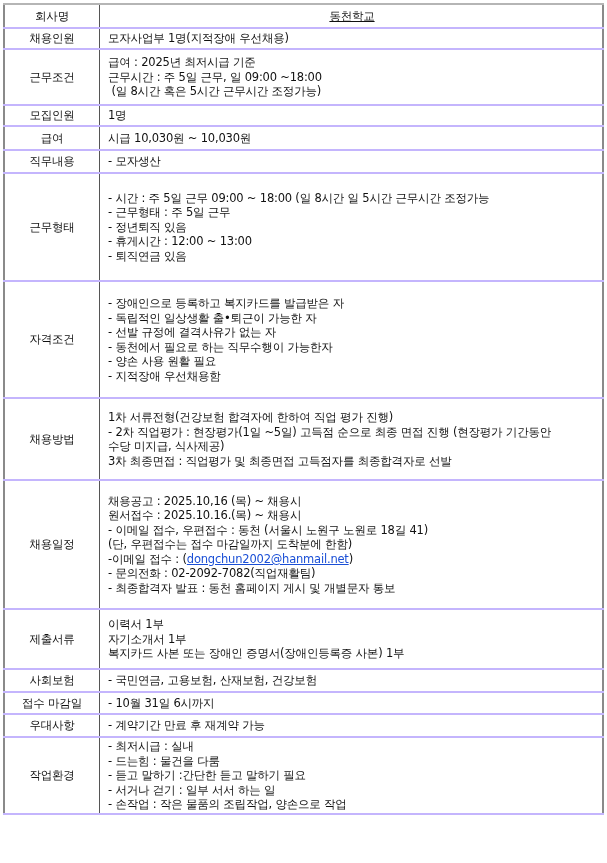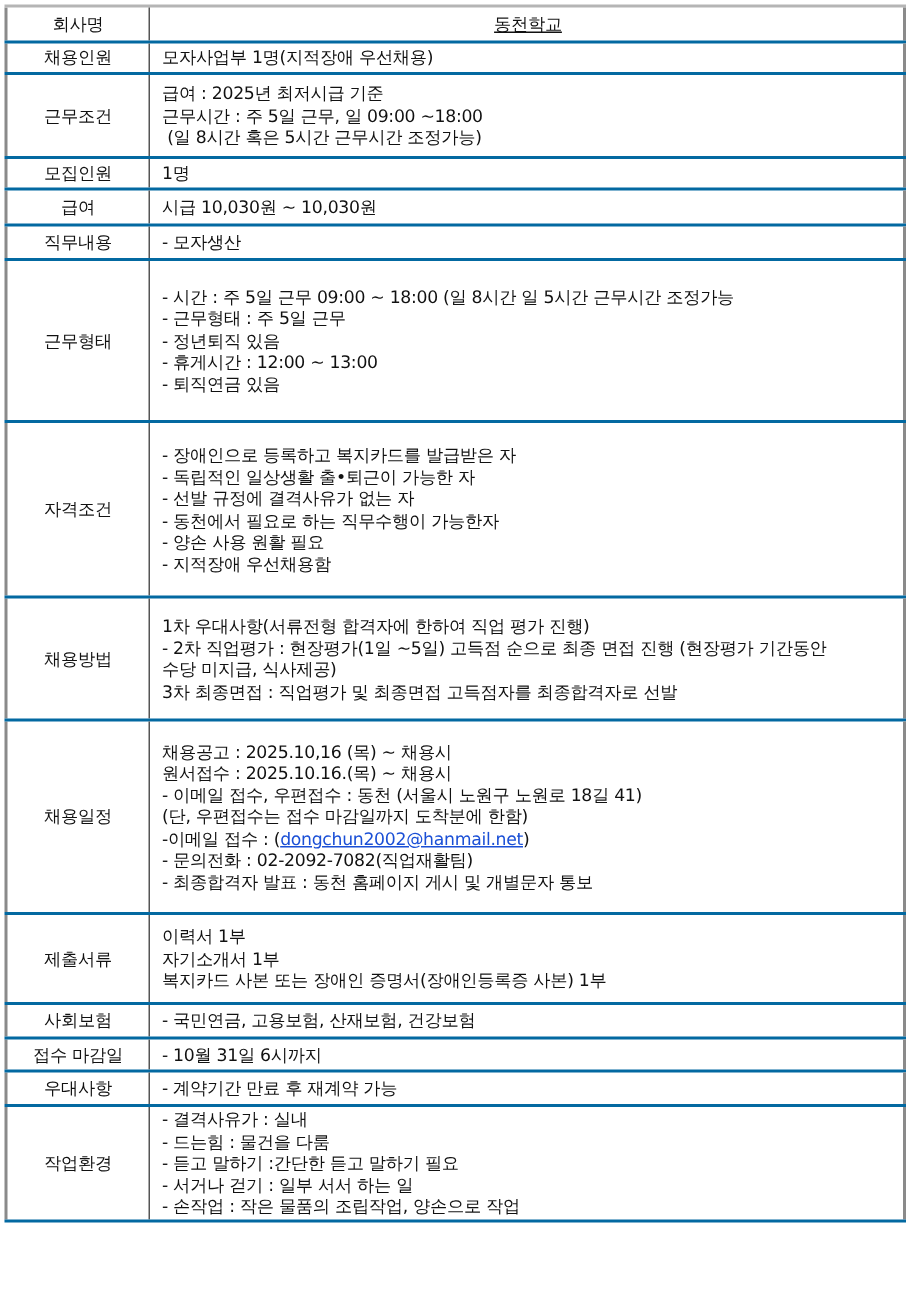--- a/index.html
+++ b/index.html
@@ -9,21 +9,21 @@
     position: absolute; left: 3px; top: 3px;
     width: 601px;
     border-collapse: collapse;
     border: 2px solid #8a8a8a;
     font-size: 11.5px;
     line-height: 14.5px;
     table-layout: fixed;
   }
   table.job td {
     border-top: 2px solid #b5b5b5;
-    border-bottom: 2px solid #0369a1;
+    border-bottom: 2px solid #c4b5fd;
     padding: 0 6px;
     vertical-align: middle;
     letter-spacing: -0.2px;
   }
   table.job td.label {
     width: 90px;
     text-align: center;
     border-right: 1px solid #555;
     padding: 0 2px;
   }
@@ -82,21 +82,21 @@
       <span class="line">- 독립적인 일상생활 출•퇴근이 가능한 자</span>
       <span class="line">- 선발 규정에 결격사유가 없는 자</span>
       <span class="line">- 동천에서 필요로 하는 직무수행이 가능한자</span>
       <span class="line">- 양손 사용 원활 필요</span>
       <span class="line">- 지적장애 우선채용함</span>
     </td>
   </tr>
   <tr style="height:82px">
     <td class="label">채용방법</td>
     <td class="value">
-      <span class="line">1차 우대사항(서류전형 합격자에 한하여 직업 평가 진행)</span>
+      <span class="line">1차 서류전형(건강보험 합격자에 한하여 직업 평가 진행)</span>
       <span class="line">- 2차 직업평가 : 현장평가(1일 ~5일) 고득점 순으로 최종 면접 진행 (현장평가 기간동안</span>
       <span class="line">수당 미지급, 식사제공)</span>
       <span class="line">3차 최종면접 : 직업평가 및 최종면접 고득점자를 최종합격자로 선발</span>
     </td>
   </tr>
   <tr style="height:129px">
     <td class="label">채용일정</td>
     <td class="value">
       <span class="line">채용공고 : 2025.10,16 (목) ~ 채용시</span>
       <span class="line">원서접수 : 2025.10.16.(목) ~ 채용시</span>
@@ -123,21 +123,21 @@
     <td class="label">접수 마감일</td>
     <td class="value">- 10월 31일 6시까지</td>
   </tr>
   <tr style="height:23px">
     <td class="label">우대사항</td>
     <td class="value">- 계약기간 만료 후 재계약 가능</td>
   </tr>
   <tr style="height:77px">
     <td class="label">작업환경</td>
     <td class="value">
-      <span class="line">- 결격사유가 : 실내</span>
+      <span class="line">- 최저시급 : 실내</span>
       <span class="line">- 드는힘 : 물건을 다룸</span>
       <span class="line">- 듣고 말하기 :간단한 듣고 말하기 필요</span>
       <span class="line">- 서거나 걷기 : 일부 서서 하는 일</span>
       <span class="line">- 손작업 : 작은 물품의 조립작업, 양손으로 작업</span>
     </td>
   </tr>
 </tbody>
   </table>
 
 </body></html>

